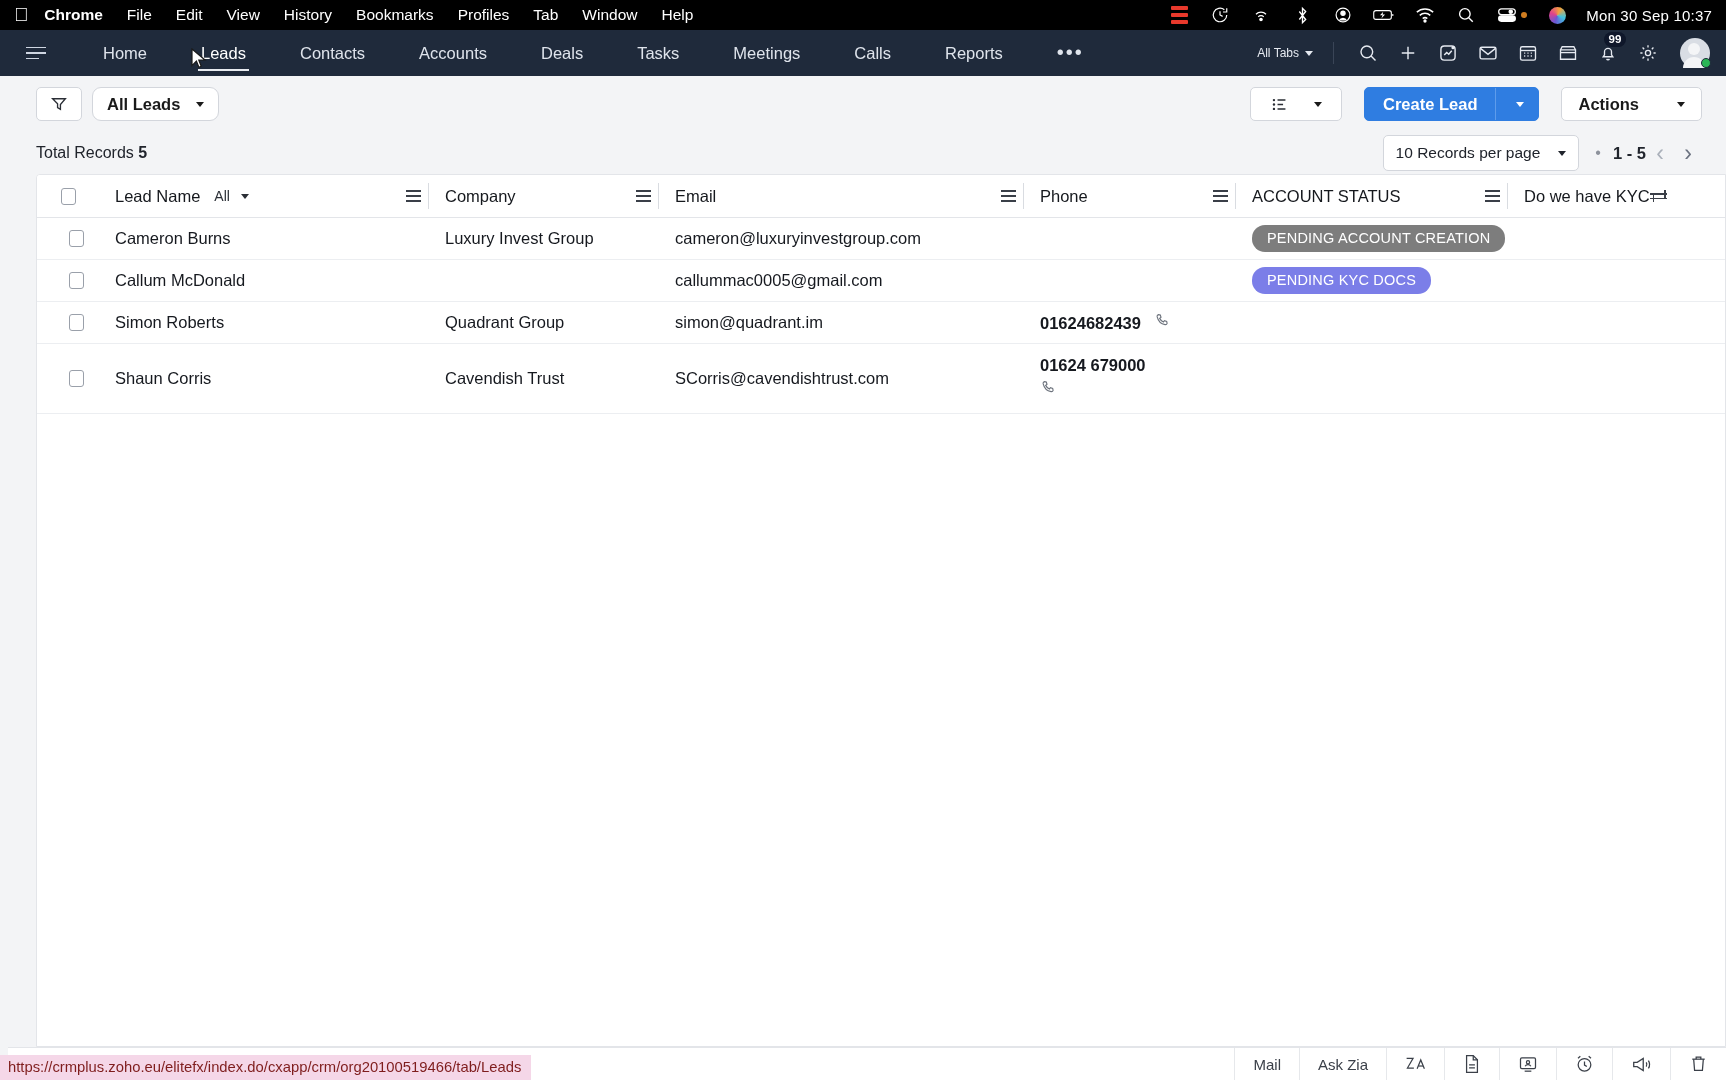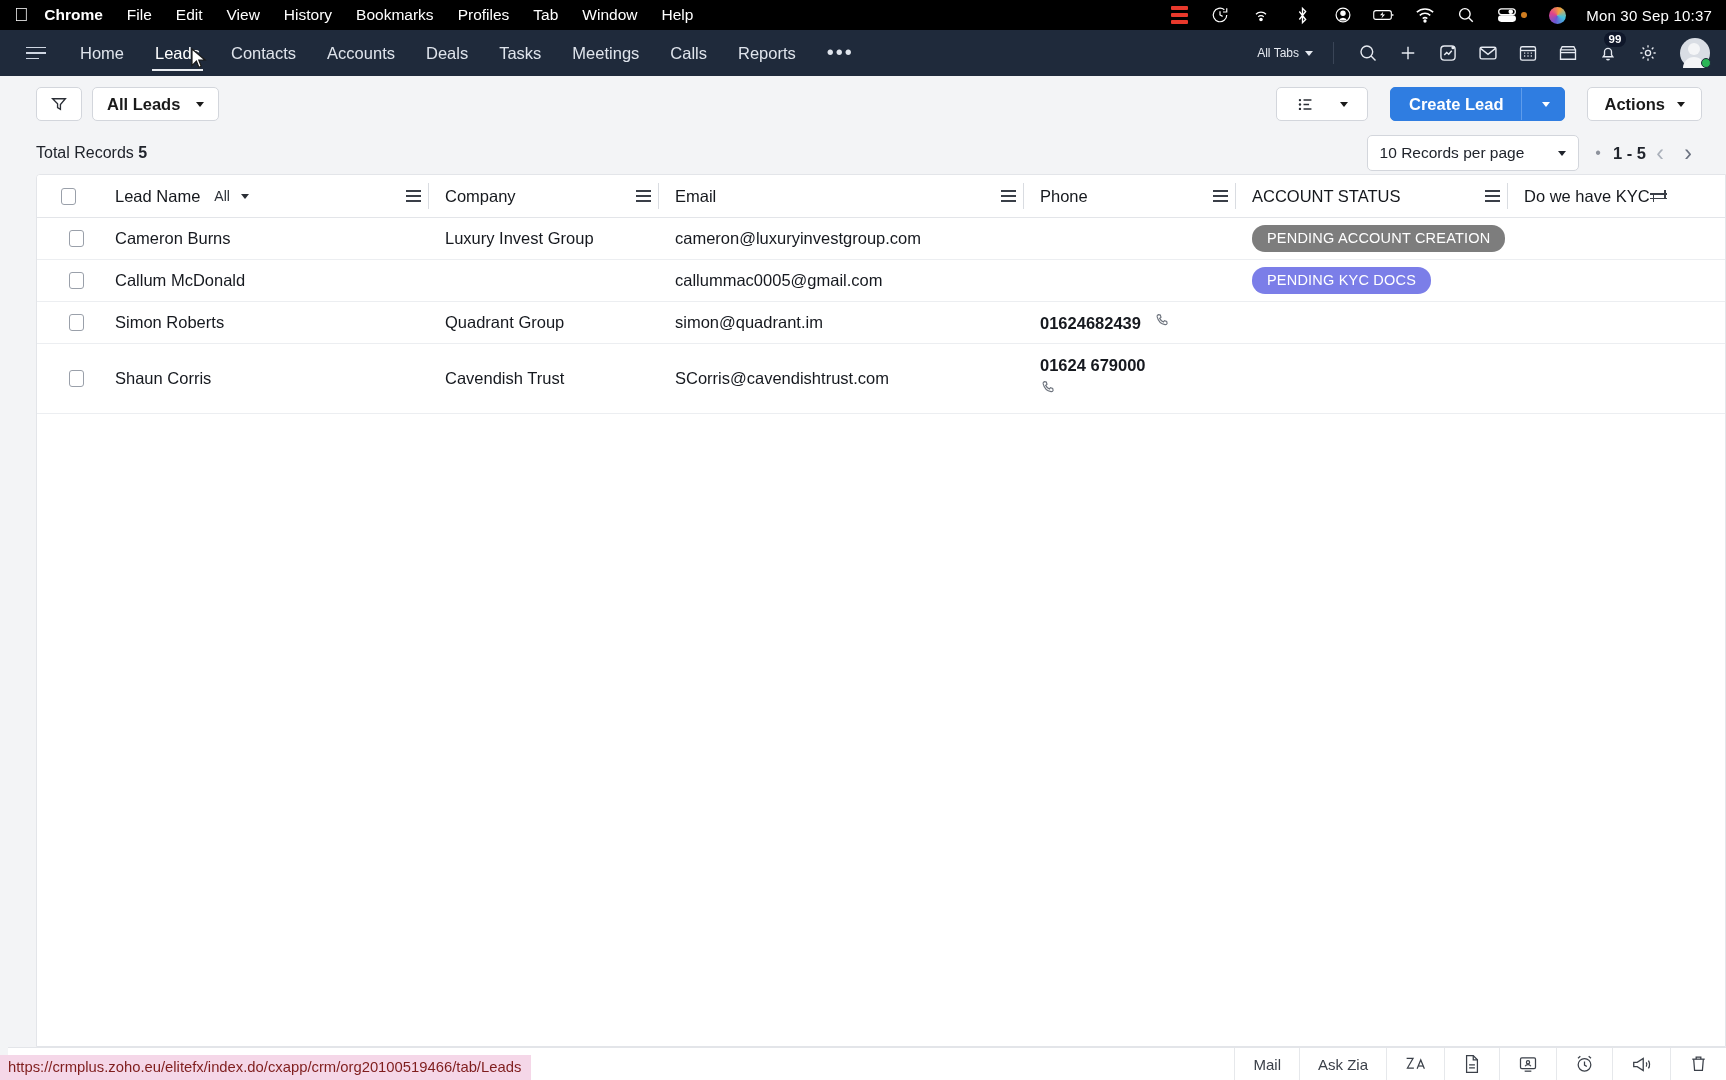--- a/index.html
+++ b/index.html
@@ -40,21 +40,21 @@
     display: flex; align-items: center; padding: 0 16px 0 26px;
     font-size: 16.5px;
   }
   .hamburger { width: 24px; margin-right: 30px; display:flex; flex-direction:column; gap:4px; cursor:pointer;}
   .hamburger i { height:1.6px; background:#cfd6e2; display:block; }
   .hamburger i:nth-child(1){ width:20px; }
   .hamburger i:nth-child(2){ width:20px; }
   .hamburger i:nth-child(3){ width:13px; }
   .navtab {
     margin-right: 31px; color: #dfe4ec; white-space: nowrap;
-    cursor: pointer; padding: 12px 0 11px; position: relative;
+    cursor: pointer; padding: 12px 0 11px; position: relative; margin-left: 23px;
   }
   .navtab.active { color:#ffffff; }
   .navtab.active::after {
     content:""; position:absolute; left:-3px; right:-3px; bottom:3px;
     height:1.6px; background:#e8ebf0;
   }
   .navtab .dots { letter-spacing: 2px; font-size:20px; line-height:10px; }
   .navspacer { flex: 1; }
   .alltabs { font-size:12px; color:#e5e9f0; white-space:nowrap; margin-right:6px; cursor:pointer;}
   .caret-d { display:inline-block; border-left:4.5px solid transparent; border-right:4.5px solid transparent;
@@ -90,42 +90,42 @@
   .toolbar {
     height: 56px; background:#f3f4f6; display:flex; align-items:center;
     padding: 0 24px 0 36px;
   }
   .btn {
     border:1px solid #d3d6dc; background:#fff; border-radius:5px;
     display:flex; align-items:center; justify-content:center; cursor:pointer;
     font-size:16.5px; color:#1a1a1a; font-weight:bold;
   }
   .btn-filter { width:46px; height:34px; }
-  .btn-allleads { height:34px; padding:0 14px; margin-left:10px; gap:10px; font-weight:bold; }
+  .btn-allleads { height:34px; padding:0 14px; margin-left:10px; gap:10px; font-weight:bold;border-radius:9px; }
   .tb-spacer { flex:1; }
   .btn-view { width:92px; height:34px; gap:0; justify-content:space-around; padding:0 10px; }
   .btn-create {
     background:#2f7de1; border:1px solid #2f7de1; color:#fff; height:34px;
     border-radius:5px; display:flex; align-items:stretch; margin-left:22px; overflow:hidden;
     cursor:pointer;
   }
   .btn-create .lbl { display:flex; align-items:center; padding:0 18px; font-size:16.5px; font-weight:bold; }
   .btn-create .divider { width:1px; background:#5e9ceb; }
   .btn-create .arrow { display:flex; align-items:center; padding:0 14px; }
-  .btn-actions { height:34px; padding:8px 16px; margin-left:22px; gap:6px; }
+  .btn-actions { height:34px; padding:8px 16px; margin-left:22px; gap:32px; }
 
   .recordbar {
     height: 42px; display:flex; align-items:center; padding:0 24px 0 36px;
     font-size:16px; color:#20242c;
   }
   .recordbar .total strong{ font-weight:bold; }
   .rb-spacer{ flex:1; }
   .perpage {
     border:1px solid #d3d6dc; background:#fff; border-radius:5px; height:32px;
-    display:flex; align-items:center; padding:17px 12px; gap:28px; font-size:15.5px; cursor:pointer;
+    display:flex; align-items:center; padding:17px 12px; gap:12px; font-size:15.5px; cursor:pointer;
   }
   .pgsep { color:#8d929c; margin:0 12px 0 16px; font-size:16px; }
   .pgrange { font-weight:bold; font-size:16.5px; }
   .chev { width:28px; height:28px; display:flex; align-items:center; justify-content:center;
           color:#aab0ba; font-size:23px; cursor:pointer; }
   .chev.next{ color:#6b7280; }
 
   
   .card {
     position:absolute; left:36px; right:0px; top:98px; bottom:33px;

